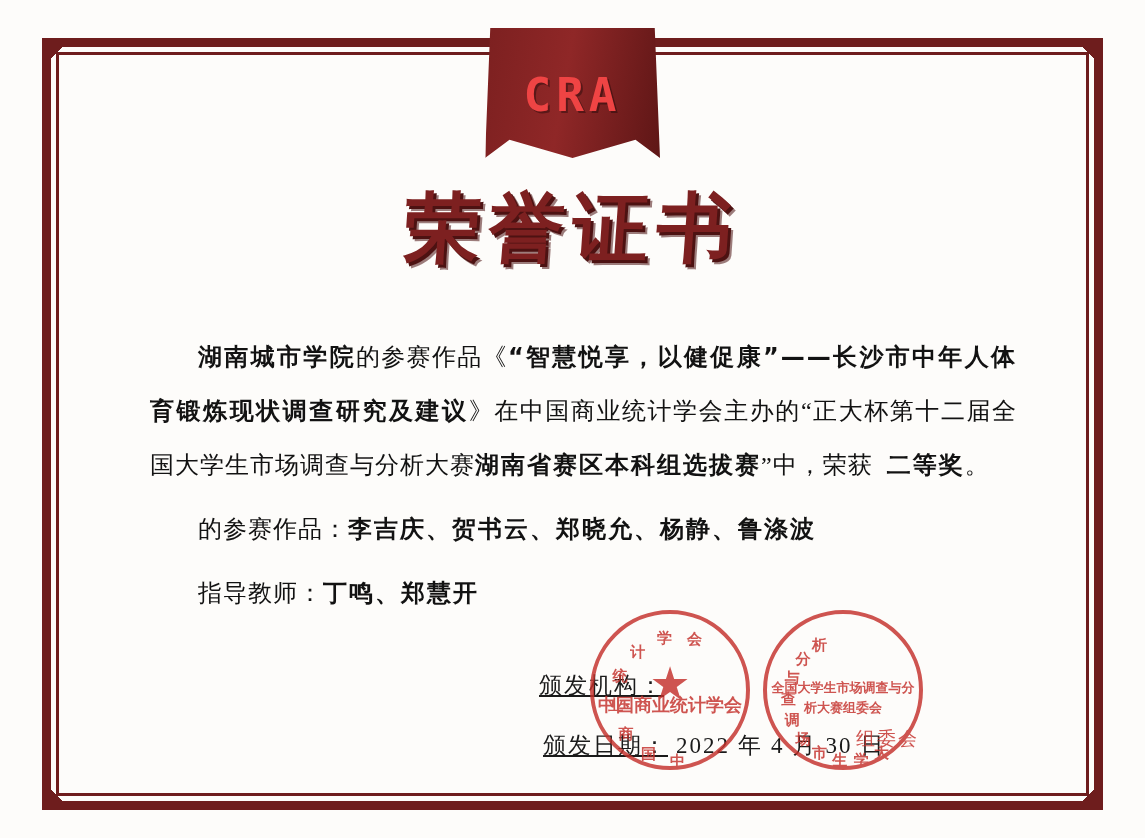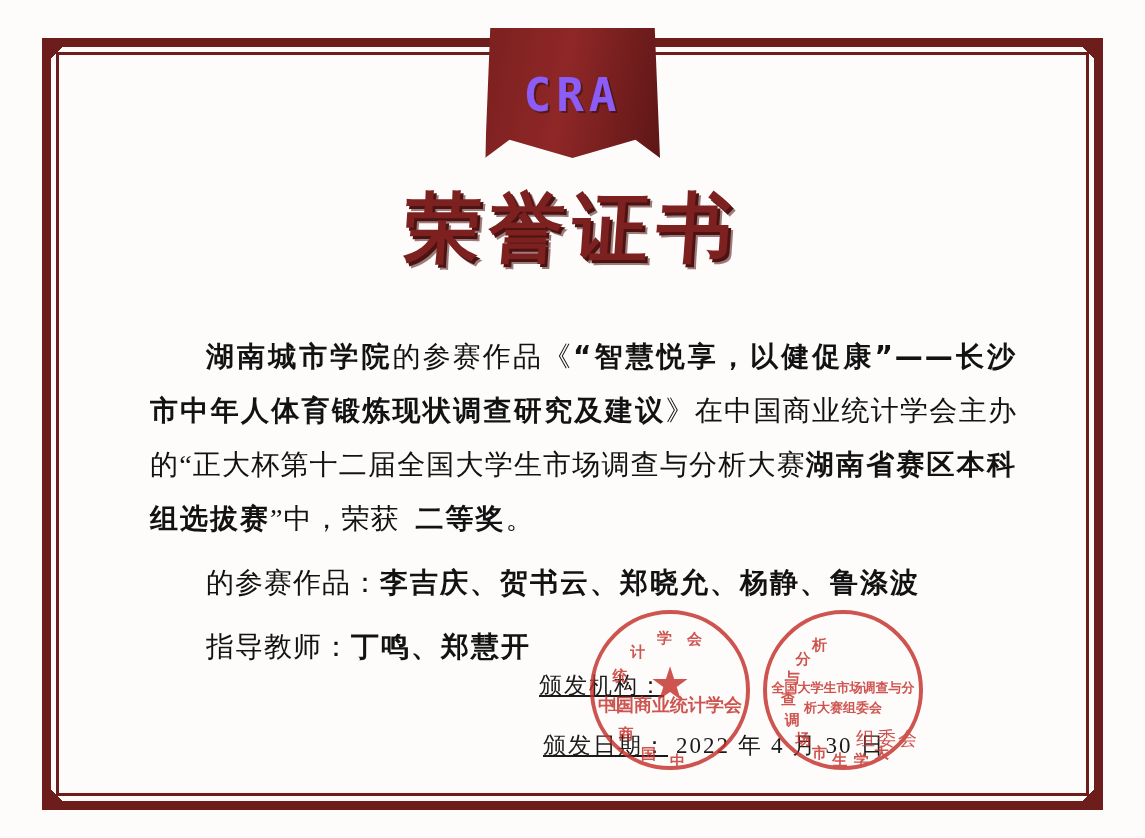--- a/index.html
+++ b/index.html
@@ -76,21 +76,21 @@
     position: absolute;
     inset: 0;
     background: linear-gradient(100deg, #7c2020 0%, #8f2727 45%, #5e1616 100%);
     clip-path: polygon(3% 0%, 97% 0%, 100% 100%, 86% 86%, 50% 100%, 14% 86%, 0% 100%);
   }
   .banner .cra {
     position: absolute;
     left: 0; right: 0;
     top: 40px;
     text-align: center;
-    color: #8b5cf6;
+    color: #ef4444;
     font-family: "DejaVu Sans Mono", monospace;
     font-size: 46px;
     font-weight: bold;
     letter-spacing: 5px;
     text-shadow: 2px 2px 0 rgba(0,0,0,0.35);
   }
 
   
   .title {
     position: absolute;
@@ -107,21 +107,21 @@
        5px 5px 0 rgba(77,18,18,0.55);
     transform: skewX(-4deg);
   }
 
   
   .body-block {
     position: absolute;
     left: 150px;
     right: 128px;
     top: 330px;
-    font-size: 28px;
+    font-size: 24px;
     line-height: 54px;
     color: #121212;
   }
   .para {
     text-indent: 2em;
     text-align: justify;
     text-justify: inter-ideograph;
     letter-spacing: 1px;
   }
   .para .hl {

